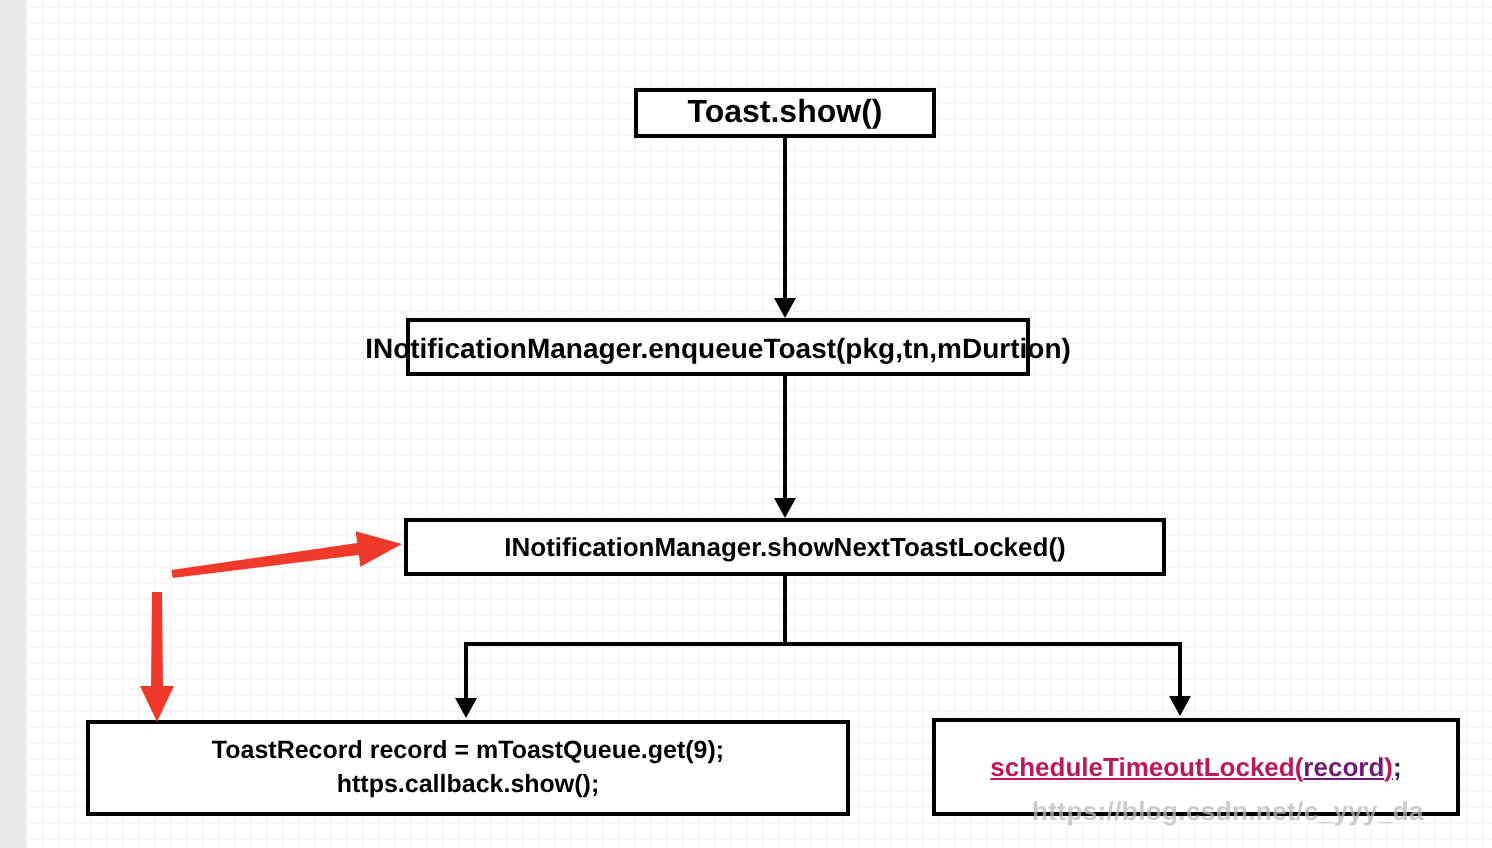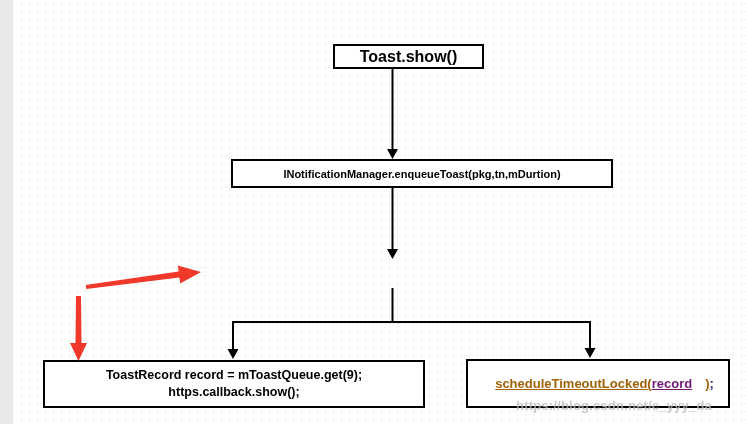--- a/index.html
+++ b/index.html
@@ -21,26 +21,26 @@
   }
   #gutter{
     position:absolute;left:0;top:0;width:13px;height:100%;
     background:#e9e9e9;border-right:1px solid #dedede;
   }
   .node{
     position:absolute;box-sizing:border-box;border:2px solid #000;background:#fff;
     display:flex;align-items:center;justify-content:center;text-align:center;
     font-weight:bold;color:#000;
   }
-  #node-toast-show{left:317px;top:44px;width:151px;height:25px;font-size:16px;margin-left:16px;}
-  #node-enqueue{left:203px;top:159px;width:382px;height:29px;font-size:11px;margin-left:28px;}
+  #node-toast-show{left:317px;top:44px;width:151px;height:25px;font-size:16px;}
+  #node-enqueue{left:203px;top:159px;width:312px;height:29px;font-size:14px;}
   #node-shownext{left:202px;top:259px;width:381px;height:29px;font-size:13px;}
   #node-toastrecord{left:43px;top:360px;width:382px;height:48px;font-size:12.5px;line-height:17px;flex-direction:column;}
   #node-schedule{left:466px;top:359px;width:264px;height:49px;font-size:13px;}
-  .link-purple{color:#a16207;text-decoration:underline;cursor:pointer;margin-left:13px;}
+  .link-purple{color:#be185d;text-decoration:underline;cursor:pointer;}
   .link-blue{color:#701a75;text-decoration:underline;cursor:pointer;}
   .semi{color:#2a1d5e;}
   svg.overlay{position:absolute;left:0;top:0;pointer-events:none;}
   #watermark{
     position:absolute;left:516px;top:398px;width:300px;white-space:nowrap;
     font-size:13px;font-weight:bold;color:rgba(185,185,185,0.75);letter-spacing:0.2px;
   }
 </style>
 </head>
 <body>
@@ -64,20 +64,23 @@
   </svg>
 
   <div class="node" id="node-toast-show">
     <span>Toast.show()</span>
   </div>
 
   <div class="node" id="node-enqueue">
     <span>INotificationManager.enqueueToast(pkg,tn,mDurtion)</span>
   </div>
 
+  <div class="node" id="node-shownext">
+    <span>INotificationManager.showNextToastLocked()</span>
+  </div>
 
   <div class="node" id="node-toastrecord">
     <span>ToastRecord record = mToastQueue.get(9);</span>
     <span>https.callback.show();</span>
   </div>
 
   <div class="node" id="node-schedule">
     <span>
       <span class="link-purple">scheduleTimeoutLocked(</span><span class="link-blue">record</span><span class="link-purple">)</span><span class="semi">;</span>
     </span>

